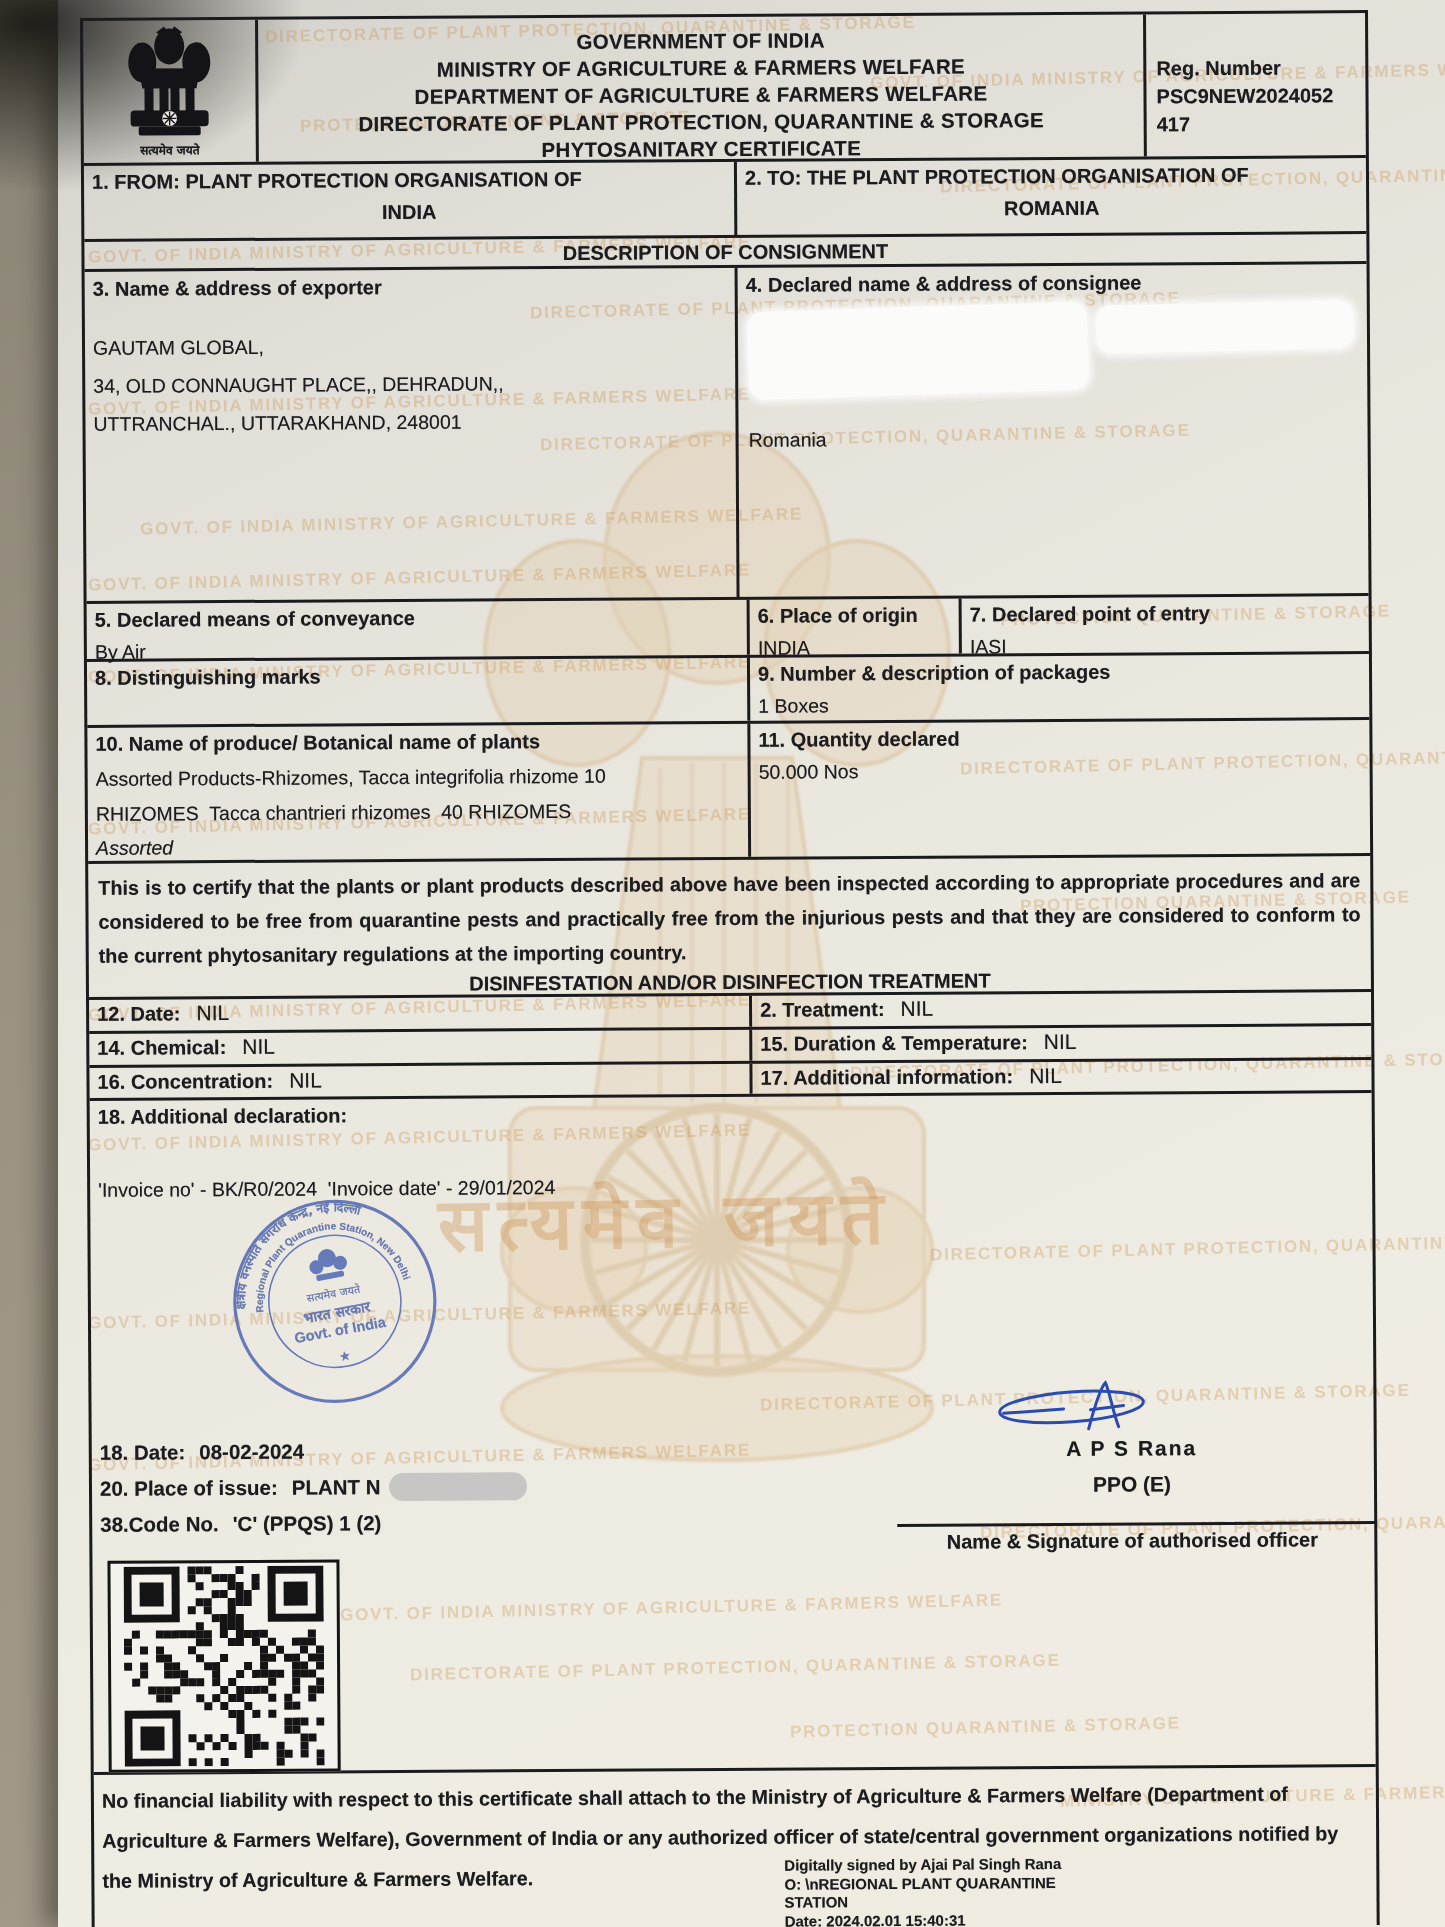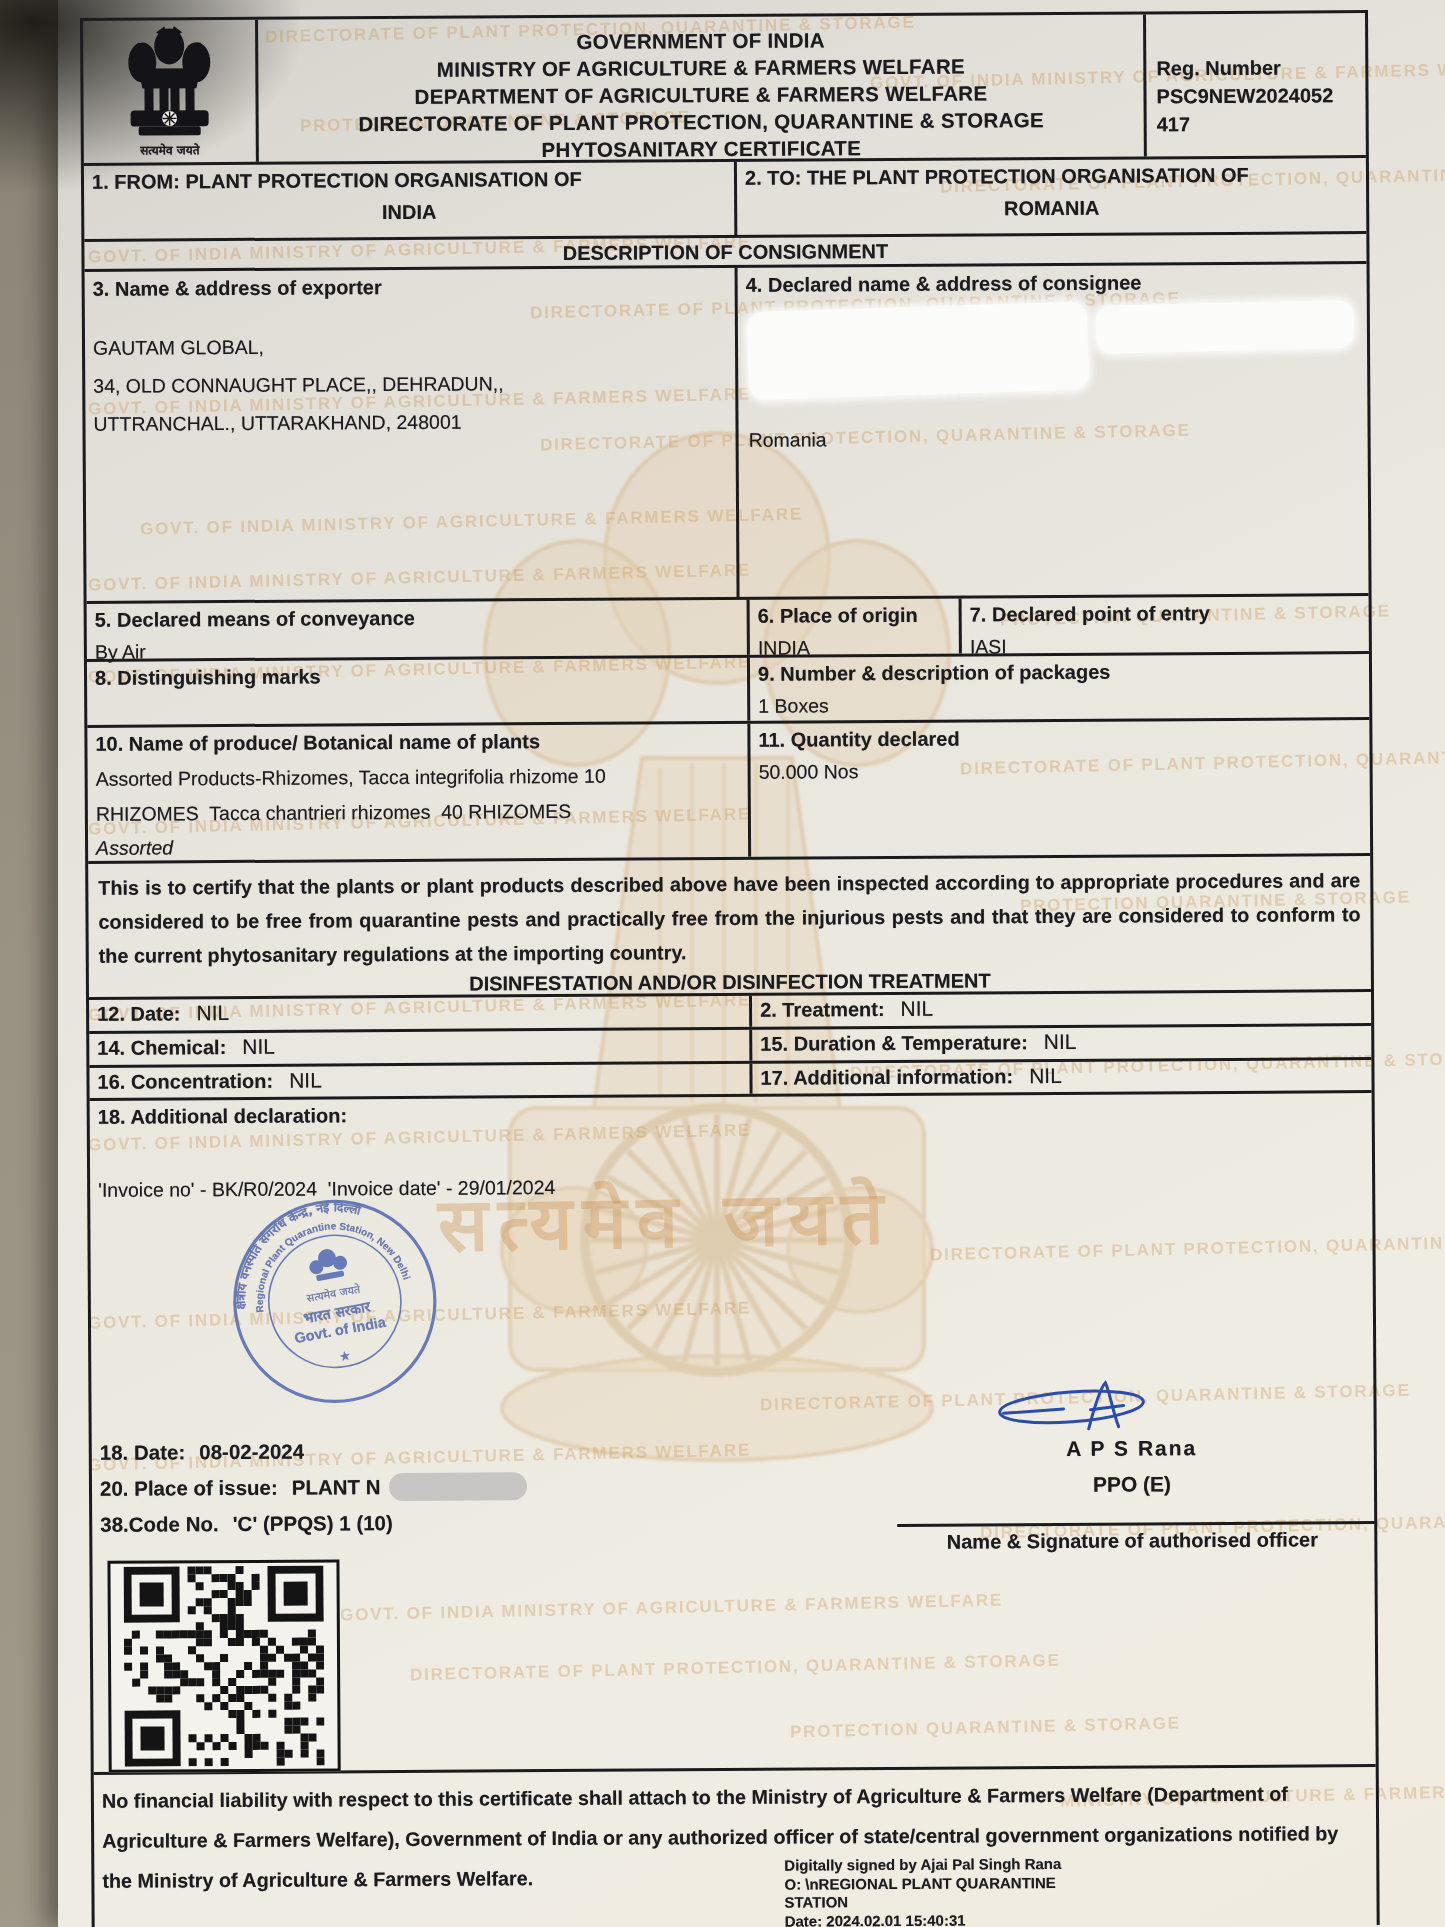--- a/index.html
+++ b/index.html
@@ -353,21 +353,21 @@
         </svg>
 
         <div class="issue">
           <div class="issue-line">
             <span>18. Date:</span><span class="val2">08-02-2024</span>
           </div>
           <div class="issue-line">
             <span>20. Place of issue:</span><span class="val2">PLANT N</span><span class="redact-grey"></span>
           </div>
           <div class="issue-line">
-            <span>38.Code No.</span><span class="val2">'C' (PPQS) 1 (10)</span>
+            <span>38.Code No.</span><span class="val2">'C' (PPQS) 1 (2)</span>
           </div>
         </div>
 
         <div class="sig-block">
           <svg class="sig-svg" width="170" height="58" viewBox="0 0 170 58">
             <g stroke="#2a4bb0" stroke-width="3" fill="none" stroke-linecap="round">
               <ellipse cx="80" cy="30" rx="72" ry="15" transform="rotate(-4 80 30)"></ellipse>
               <path d="M97,52 C103,30 110,10 114,6 C118,14 122,38 127,50"></path>
               <path d="M99,33 L132,29"></path>
               <path d="M12,36 L72,32"></path>

